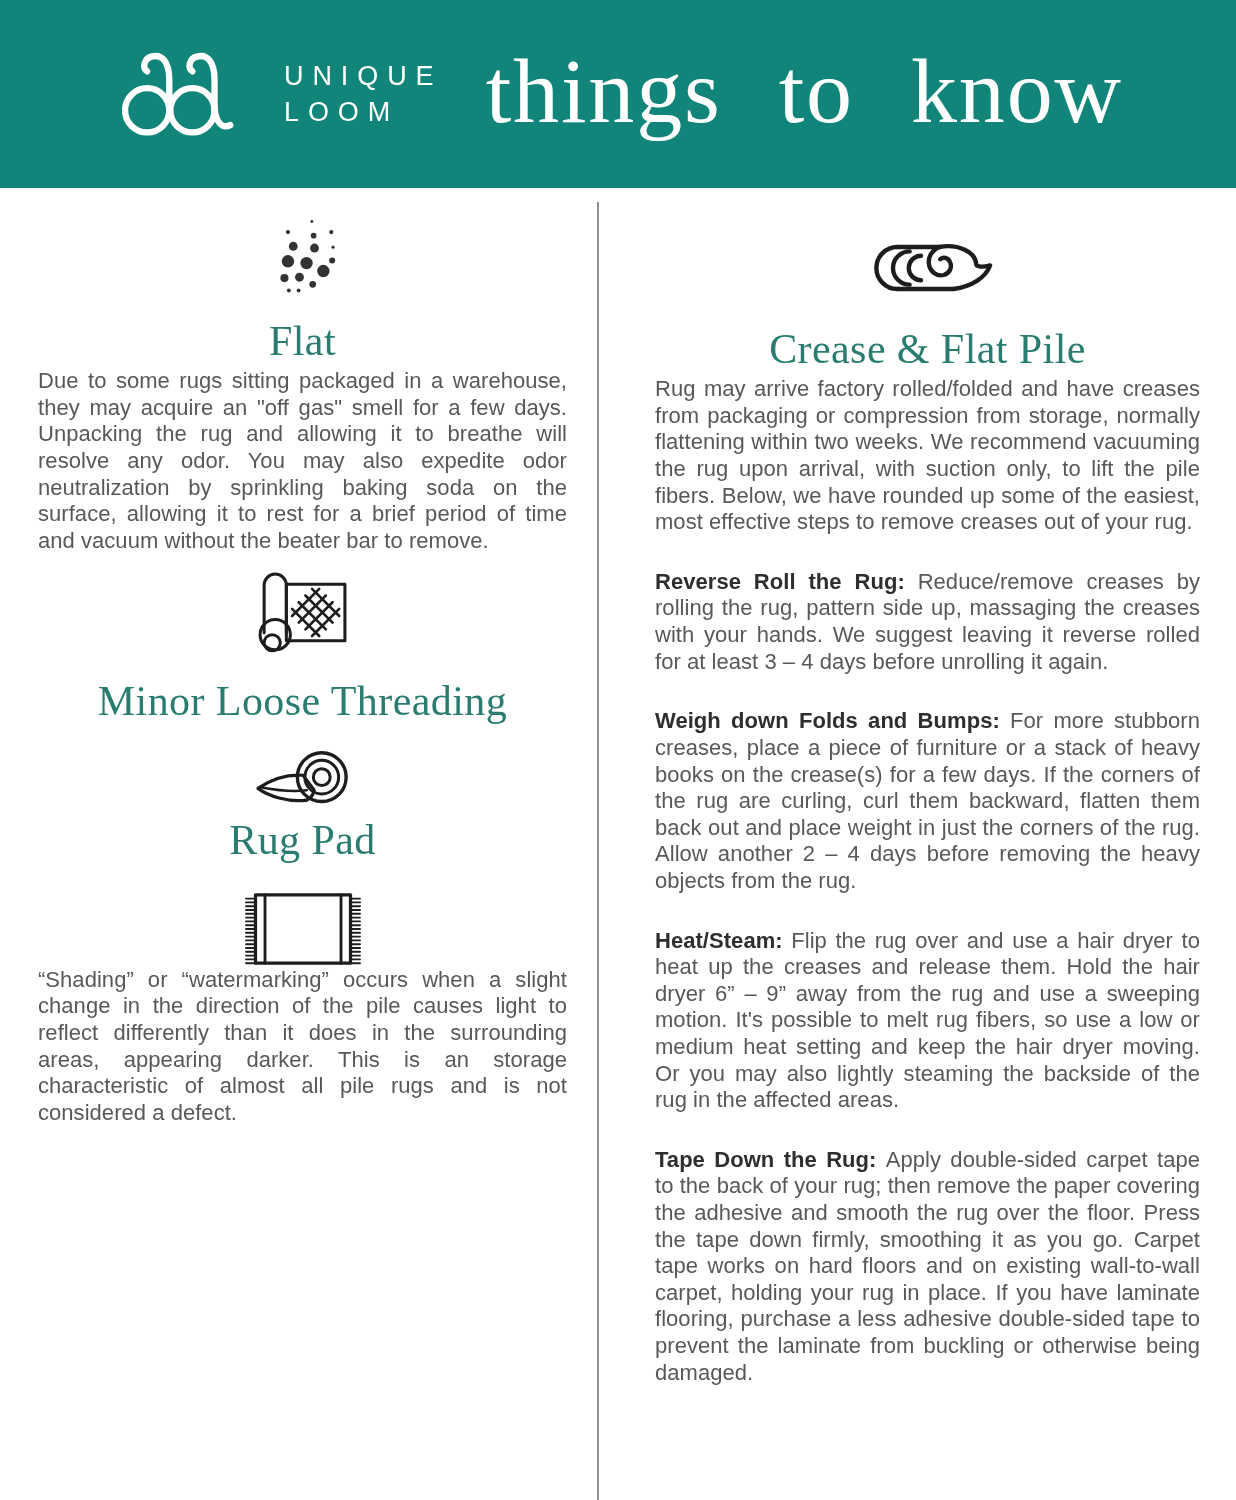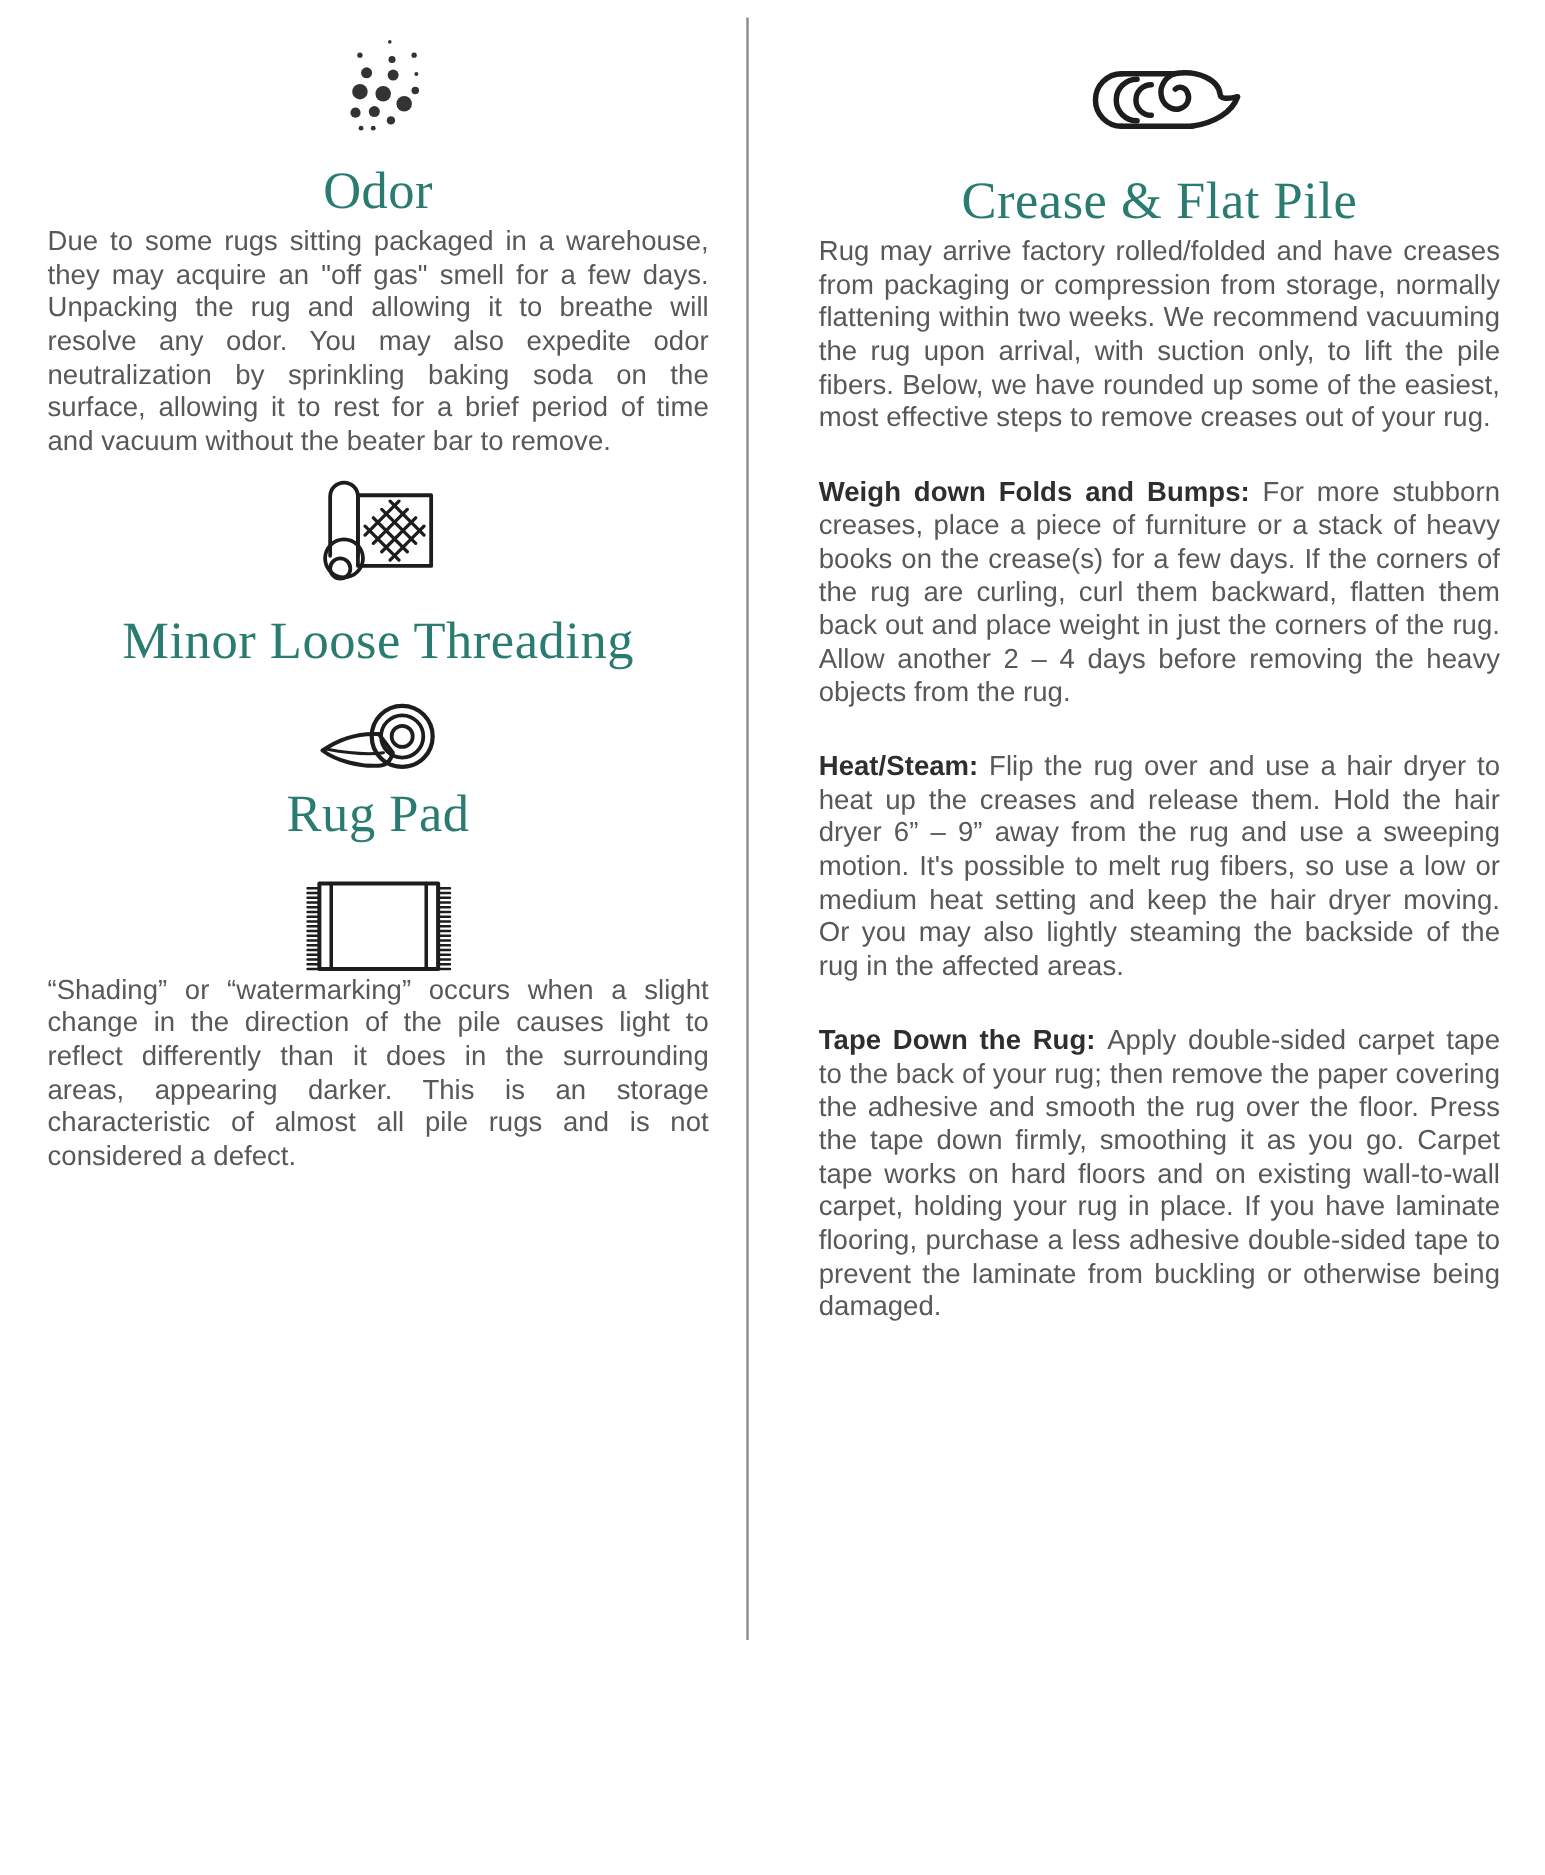--- a/index.html
+++ b/index.html
@@ -56,20 +56,36 @@
   .s-shading .icon-wrap{margin-top:28px;}
   .s-shading h2{margin-top:26px;}
   .s-crease .icon-wrap{margin-top:52px;}
   .s-crease h2{margin-top:30px;}
 </style>
 </head>
 <body>
 
 <div class="page">
 
+  <div class="header">
+    <svg class="logo-mark" viewBox="0 0 130 95" aria-hidden="true">
+      <g stroke="#ffffff" stroke-width="6" fill="none" stroke-linecap="round">
+        <circle cx="30" cy="63" r="21"></circle>
+        <path d="M51 66 V34 C51 17 44 9 34 12 C27 14 25 23 30 26"></path>
+        <circle cx="73" cy="63" r="21"></circle>
+        <path d="M94 66 V34 C94 17 87 9 77 12 C70 14 68 23 73 26"></path>
+        <path d="M94 60 C95 74 101 81 109 77"></path>
+      </g>
+    </svg>
+    <div class="brand">
+      <div>UNIQUE</div>
+      <div>LOOM</div>
+    </div>
+    <div class="header-title">things to know</div>
+  </div>
 
   <div class="main">
 
     <div class="col col-left">
 
       <div class="section s-odor">
         <div class="icon-wrap">
           <svg width="128" height="92" viewBox="0 0 140 104" aria-hidden="true">
             <g fill="#333333">
               <circle cx="80" cy="13" r="1.6"></circle>
@@ -84,21 +100,21 @@
                 <circle cx="103" cy="57" r="3.4"></circle>
               <circle cx="93" cy="69" r="7"></circle>
                 <circle cx="49" cy="77" r="4.6"></circle>
               <circle cx="66" cy="76" r="5"></circle>
                 <circle cx="81" cy="84" r="3.8"></circle>
               <circle cx="54" cy="91" r="2.2"></circle>
                 <circle cx="65" cy="91" r="2.2"></circle>
             </g>
           </svg>
         </div>
-        <h2 class="section-heading">Odor</h2>
+        <h2 class="section-heading">Flat</h2>
         <p class="body-text">Due to some rugs sitting packaged in a warehouse, they may acquire an "off gas" smell for a few days. Unpacking the rug and allowing it to breathe will resolve any odor. You may also expedite odor neutralization by sprinkling baking soda on the surface, allowing it to rest for a brief period of time and vacuum without the beater bar to remove.</p>
       </div>
 
       <div class="section s-threading">
         <div class="icon-wrap">
           <svg width="101" height="96" viewBox="0 0 100 95" aria-hidden="true">
             <rect class="ink" x="34" y="16" width="58" height="56" fill="#ffffff" stroke-width="3"></rect>
             <g transform="translate(63,44) rotate(45)" class="ink" stroke-width="2.6">
               <path d="M-19 -14 H19 M-19 -4.7 H19 M-19 4.7 H19 M-19 14 H19"></path>
               <path d="M-14 -19 V19 M-4.7 -19 V19 M4.7 -19 V19 M14 -19 V19"></path>
@@ -159,20 +175,21 @@
               <path d="M44 8 H92"></path>
               <path d="M44 56 H108"></path>
               <path d="M92 8 C114 4 133 14 134 27 C134 30 139 32 150 29 C145 43 129 53 108 56"></path>
               <path d="M92 8 C84 11 79 19 80 27 C81 36 89 42 97 40 C104 38 107 31 104 25 C102 20 96 19 93 22"></path>
             </g>
           </svg>
         </div>
         <h2 class="section-heading">Crease &amp; Flat Pile</h2>
         <p class="body-text">Rug may arrive factory rolled/folded and have creases from packaging or compression from storage, normally flattening within two weeks. We recommend vacuuming the rug upon arrival, with suction only, to lift the pile fibers. Below, we have rounded up some of the easiest, most effective steps to remove creases out of your rug.</p>
 
+        <p class="body-text tip"><strong>Reverse Roll the Rug: </strong><span>Reduce/remove creases by rolling the rug, pattern side up, massaging the creases with your hands. We suggest leaving it reverse rolled for at least 3 – 4 days before unrolling it again.</span></p>
 
         <p class="body-text tip"><strong>Weigh down Folds and Bumps: </strong><span>For more stubborn creases, place a piece of furniture or a stack of heavy books on the crease(s) for a few days. If the corners of the rug are curling, curl them backward, flatten them back out and place weight in just the corners of the rug. Allow another 2 – 4 days before removing the heavy objects from the rug.</span></p>
 
         <p class="body-text tip"><strong>Heat/Steam: </strong><span>Flip the rug over and use a hair dryer to heat up the creases and release them. Hold the hair dryer 6” – 9” away from the rug and use a sweeping motion. It's possible to melt rug fibers, so use a low or medium heat setting and keep the hair dryer moving. Or you may also lightly steaming the backside of the rug in the affected areas.</span></p>
 
         <p class="body-text tip"><strong>Tape Down the Rug: </strong><span>Apply double-sided carpet tape to the back of your rug; then remove the paper covering the adhesive and smooth the rug over the floor. Press the tape down firmly, smoothing it as you go. Carpet tape works on hard floors and on existing wall-to-wall carpet, holding your rug in place. If you have laminate flooring, purchase a less adhesive double-sided tape to prevent the laminate from buckling or otherwise being damaged.</span></p>
       </div>
 
     </div>
   </div>

